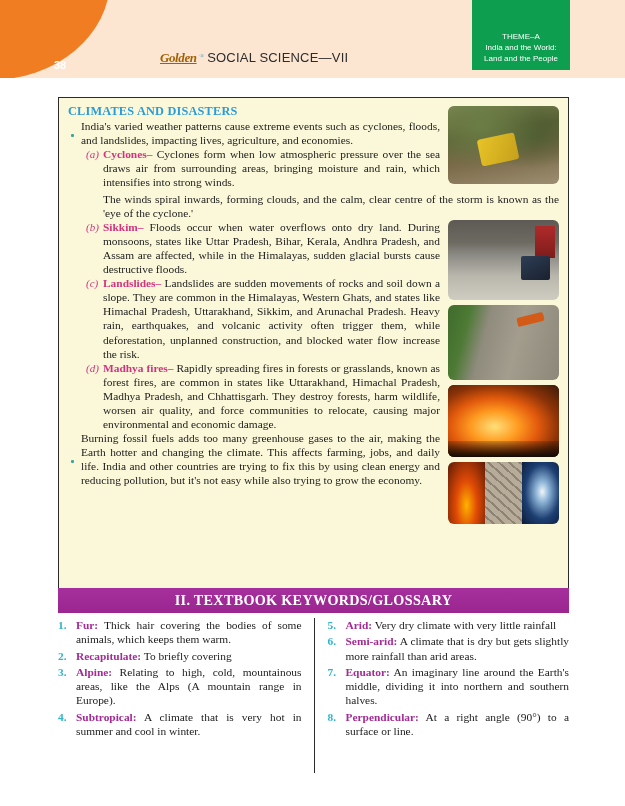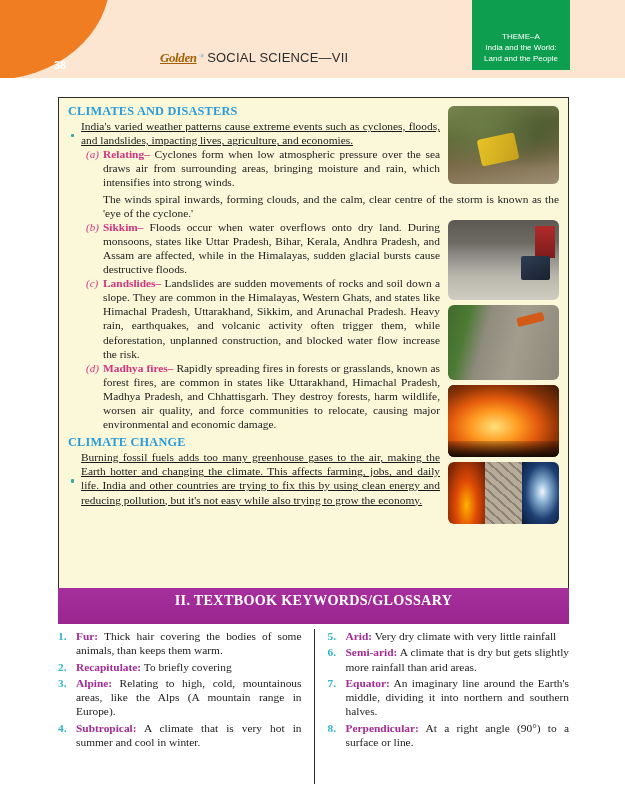--- a/index.html
+++ b/index.html
@@ -118,21 +118,20 @@
     font-size: 12.3px;
     letter-spacing: 0.2px;
     margin: 0 0 1px 0;
   }
   .section-heading.cc { margin-top: 4px; }
 
   .bullet-row {
     display: flex;
     align-items: center;
     margin-bottom: 0px;
-    text-decoration: underline;
   }
   .bullet-dot {
     flex: 0 0 auto;
     width: 13px;
     padding-top: 5px;
     padding-left: 3px;
     box-sizing: border-box;
   }
   .bullet-dot i {
     display: block;
@@ -253,21 +252,21 @@
   }
   .glossary-bar {
     background: #a32b96;
     background: linear-gradient(180deg,#a52f9c 0%,#9c2690 100%);
     color: #ffffff;
     text-align: center;
     font-family: "Liberation Serif", serif;
     font-weight: bold;
     font-size: 14.2px;
     letter-spacing: 0.3px;
-    padding: 4px 0 15px 0;
+    padding: 4px 0 4px 0;
   }
   .glossary-cols {
     display: flex;
     padding-top: 5px;
     font-size: 11.4px;
     line-height: 14.3px;
     color: #1a1a1a;
   }
   .gcol {
     width: 50%;
@@ -324,21 +323,21 @@
 
   <div class="bullet-row">
     <span class="bullet-dot">
         <i></i>
       </span>
     <span class="bullet-text">India's varied weather patterns cause extreme events such as cyclones, floods, and landslides, impacting lives, agriculture, and economies.</span>
   </div>
 
   <div class="sub-row">
     <span class="sub-marker">(a)</span>
-    <span class="sub-text"><span class="sub-term">Relating–</span><span> Cyclones form when low atmospheric pressure over the sea draws air from surrounding areas, bringing moisture and rain, which intensifies into strong winds.</span></span>
+    <span class="sub-text"><span class="sub-term">Cyclones–</span><span> Cyclones form when low atmospheric pressure over the sea draws air from surrounding areas, bringing moisture and rain, which intensifies into strong winds.</span></span>
   </div>
   <div class="cont-para">The winds spiral inwards, forming clouds, and the calm, clear centre of the storm is known as the 'eye of the cyclone.'</div>
 
   <div class="photo p2">
       <div class="img-flood"></div>
     </div>
 
   <div class="sub-row">
     <span class="sub-marker">(b)</span>
     <span class="sub-text"><span class="sub-term">Sikkim–</span><span>  Floods occur when water overflows onto dry land. During monsoons, states like Uttar Pradesh, Bihar, Kerala, Andhra Pradesh, and Assam are affected, while in the Himalayas, sudden glacial bursts cause destructive floods.</span></span>
@@ -355,21 +354,20 @@
 
   <div class="photo p4">
       <div class="img-fire"></div>
     </div>
 
   <div class="sub-row">
     <span class="sub-marker">(d)</span>
     <span class="sub-text"><span class="sub-term">Madhya  fires–</span><span> Rapidly spreading fires in forests or grasslands, known as forest fires, are common in states like Uttarakhand, Himachal Pradesh, Madhya Pradesh, and Chhattisgarh. They destroy forests, harm wildlife, worsen air quality, and force communities to relocate, causing major environmental and economic damage.</span></span>
   </div>
 
-  <div class="section-heading cc">CLIMATE CHANGE</div>
 
 
   <div class="photo p5">
     <div class="img-climate">
         <span class="s1"></span>
         <span class="s2"></span>
         <span class="s3"></span>
       </div>
   </div>
 
@@ -382,21 +380,21 @@
 
 </div>
 
 <div class="glossary-wrap">
   <div class="glossary-bar">II. TEXTBOOK KEYWORDS/GLOSSARY</div>
   <div class="glossary-cols">
 
     <div class="gcol left">
       <div class="g-item">
         <span class="g-num">1.</span>
-        <span class="g-body"><span class="g-term">Fur:</span><span> Thick hair covering the bodies of some animals, than keeps them warm.</span></span>
+        <span class="g-body"><span class="g-term">Fur:</span><span> Thick hair covering the bodies of some animals, which keeps them warm.</span></span>
       </div>
       <div class="g-item">
         <span class="g-num">2.</span>
         <span class="g-body"><span class="g-term">Recapitulate:</span><span> To briefly covering</span></span>
       </div>
       <div class="g-item">
         <span class="g-num">3.</span>
         <span class="g-body"><span class="g-term">Alpine:</span><span> Relating to high, cold, mountainous areas, like the Alps (A mountain range in Europe).</span></span>
       </div>
       <div class="g-item">

